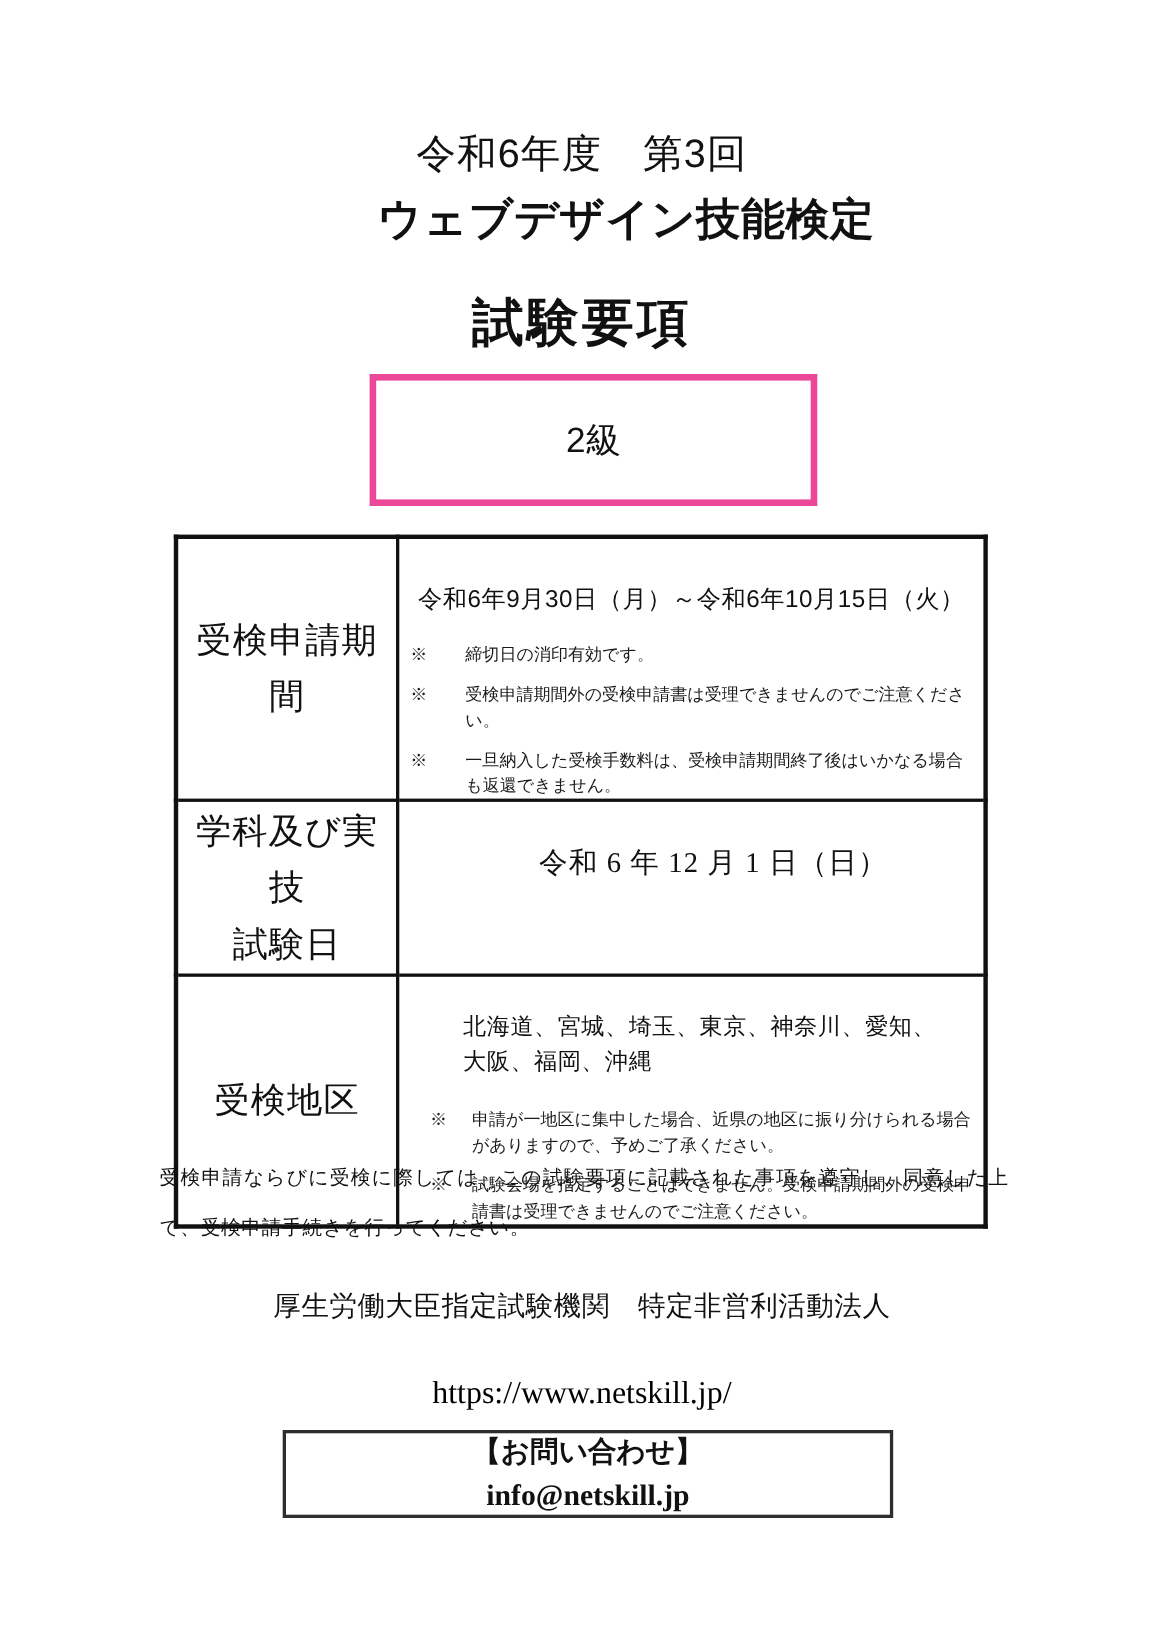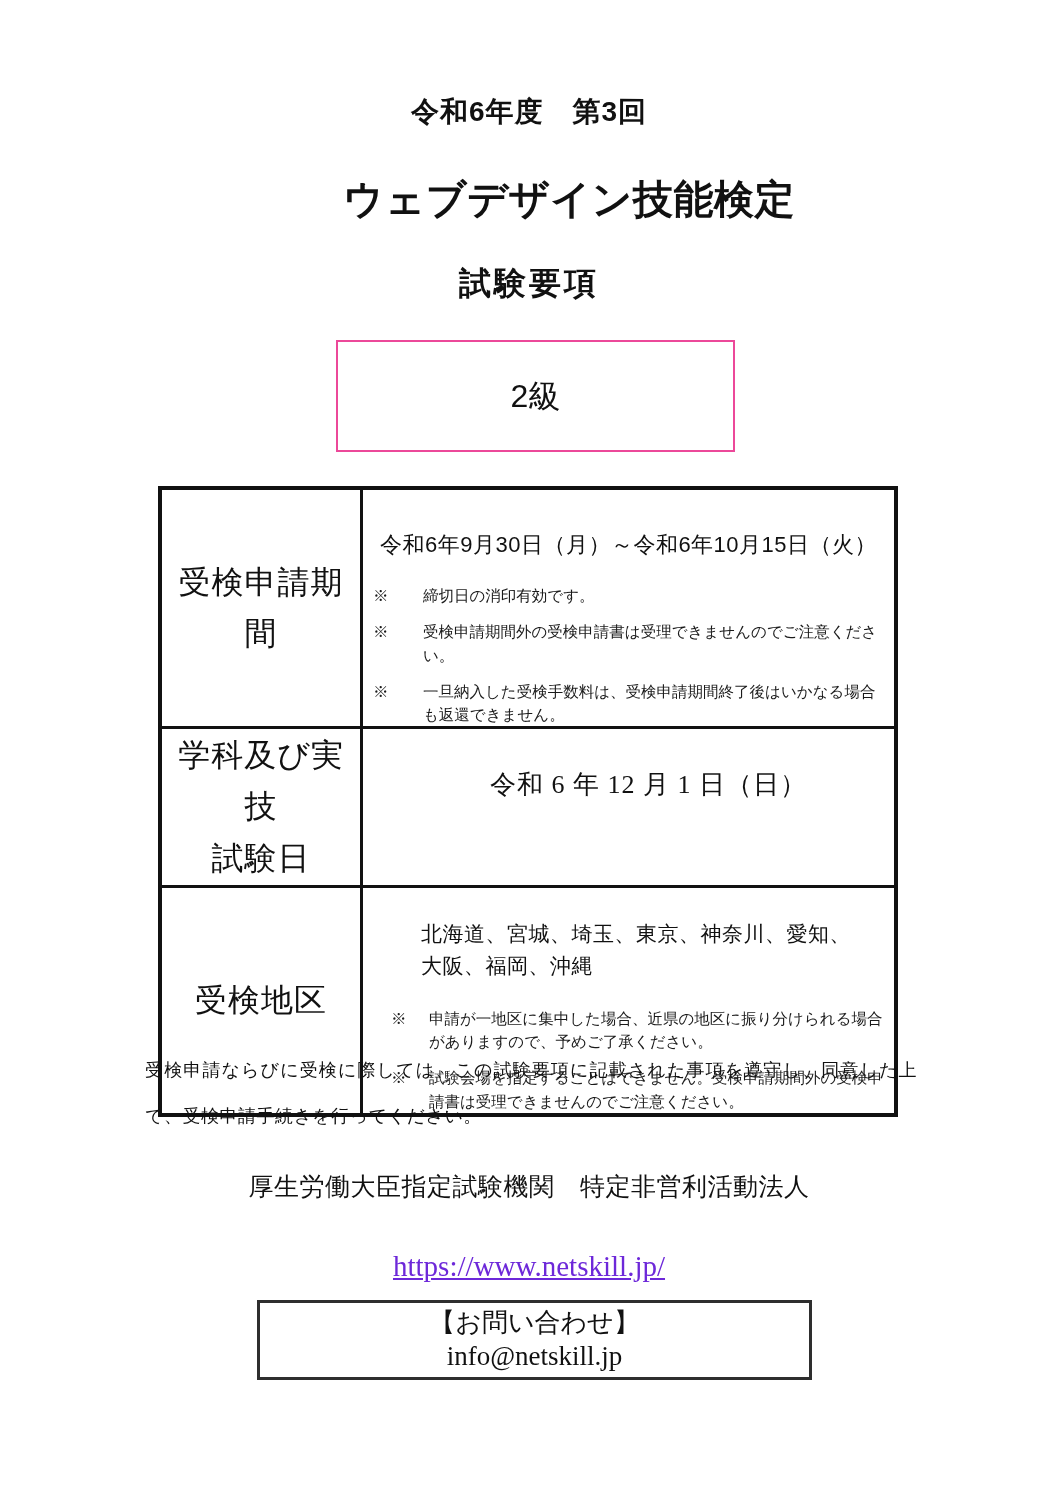--- a/index.html
+++ b/index.html
@@ -5,26 +5,26 @@
   html,body{margin:0;padding:0;background:#fff;}
   .page{
     position:relative;
     width:1058px;height:1497px;
     background:#ffffff;
     color:#111;
     font-family:"Liberation Sans",sans-serif;
     overflow:hidden;
   }
   .centered{left:0;width:1058px;text-align:center;}
-  .title1{position:absolute;top:93px;font-size:28px;font-weight:bold;letter-spacing:1px;}
+  .title1{position:absolute;top:116px;font-size:36px;font-weight:normal;letter-spacing:1px;}
   .title2{position:absolute;top:172px;font-size:40px;font-weight:bold;letter-spacing:0.5px;padding-left:40px;}
-  .title3{position:absolute;top:262px;font-size:32px;font-weight:bold;letter-spacing:3px;}
+  .title3{position:absolute;top:262px;font-size:47px;font-weight:bold;letter-spacing:3px;}
   .level-box{
     position:absolute;top:340px;left:336px;width:395px;height:108px;
-    border:2px solid #ec4899;
+    border:6px solid #ec4899;
     display:flex;flex-direction:column;justify-content:center;align-items:center;
     gap:4px;font-size:32px;line-height:1.25;
   }
   table.exam-table{
     position:absolute;top:486px;left:158px;width:740px;
     border-collapse:collapse;table-layout:fixed;
   }
   table.exam-table,table.exam-table th,table.exam-table td{border:3px solid #111;}
   table.exam-table{border-width:4px;}
   table.exam-table th{
@@ -57,26 +57,26 @@
   }
   .r3-notes{margin-top:24px;}
   .agreement{
     position:absolute;top:1048px;left:145px;width:772px;
     font-family:"Liberation Serif",serif;font-size:18px;line-height:2.55;
     text-align:justify;letter-spacing:0.5px;margin:0;
   }
   .org1{position:absolute;top:1170px;font-size:25px;letter-spacing:0.5px;}
   .org2{position:absolute;top:1204px;font-size:25px;letter-spacing:0.5px;}
   .url-line{position:absolute;top:1250px;font-family:"Liberation Serif",serif;font-size:29px;}
-  .url-line a{color:#6d28d9;text-decoration:underline;cursor:pointer;}
+  .url-line a{color:#000000;cursor:pointer;}
   .contact-box{
     position:absolute;top:1300px;left:257px;width:549px;height:74px;
     border:3px solid #2e2e2e;
-    display:flex;flex-direction:column;justify-content:center;align-items:center;
-    font-family:"Liberation Serif",serif;line-height:1.3;
+    display:flex;flex-direction:column;justify-content:space-between;align-items:center;
+    font-family:"Liberation Serif",serif;line-height:1.3;font-weight:bold;
   }
   .contact-heading{font-size:26px;}
   .contact-email{font-size:27px;}
 </style>
 </head>
 <body>
 
 <div class="page">
 
   <div class="title1 centered">令和6年度　第3回</div>

